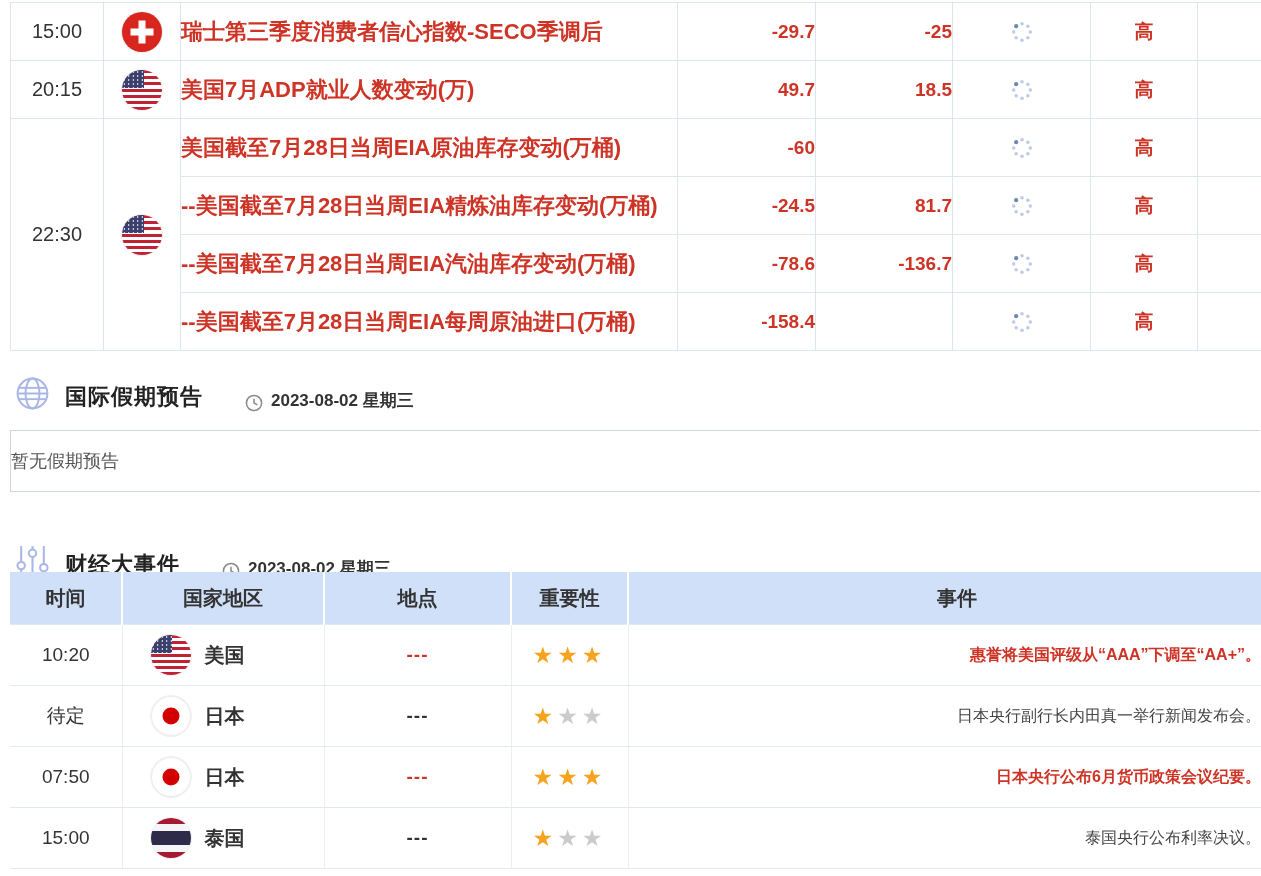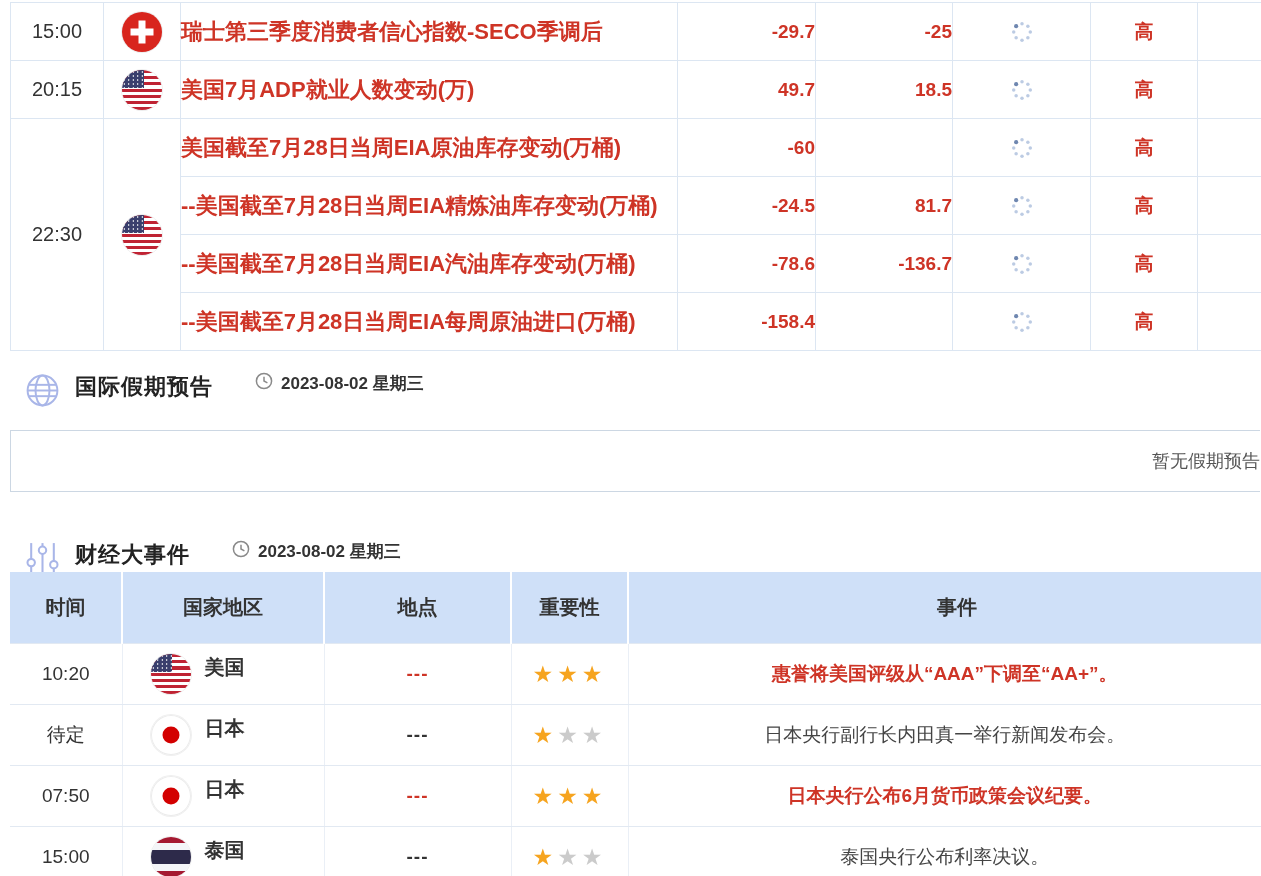--- a/index.html
+++ b/index.html
@@ -58,61 +58,61 @@
   .flag-japan::before{
     content:"";position:absolute;left:50%;top:50%;transform:translate(-50%,-50%);
     width:17px;height:17px;border-radius:50%;background:#d30000;
   }
   .flag-thailand{
     background:linear-gradient(to bottom,
       #a51931 0 16%,#f4f5f8 16% 32%,#2d2a4a 32% 68%,#f4f5f8 68% 84%,#a51931 84% 100%);
   }
 
   
-  .sec-header{position:absolute;left:24px;height:40px;display:flex;align-items:flex-start;}
+  .sec-header{position:absolute;left:14px;height:40px;display:flex;align-items:flex-end;}
   .sec-header.holiday{top:372px;}
   .sec-header.events{top:514px;margin-top:26px;}
   .sec-icon{width:37px;height:37px;flex:none;}
   .sec-title{font-size:22px;font-weight:bold;color:#222;margin:0 0 0 14px;letter-spacing:1px;}
   .sec-clock{width:18px;height:18px;margin-left:42px;flex:none;}
   .sec-date{margin-left:8px;font-size:17px;font-weight:bold;color:#333;}
 
   
   .holiday-box{
     position:absolute;left:10px;top:430px;width:1249px;height:60px;
     border:1px solid #ccd7e3;border-right:none;
-    display:flex;align-items:center;justify-content:flex-end;
+    display:flex;align-items:center;justify-content:flex-start;
     font-size:18px;color:#555;background:#fff;
   }
 
   
   .ev-table{
     position:absolute;left:10px;top:572px;width:1251px;
     border-collapse:collapse;table-layout:fixed;
   }
   .ev-table th{
-    height:71px;background:#cfe0f8;font-size:20px;color:#333;
+    height:52px;background:#cfe0f8;font-size:20px;color:#333;
     border-right:2px solid #fff;padding:0;font-weight:bold;
   }
   .ev-table th:last-child{border-right:none;padding-left:24px;}
   .ev-table td{
     height:60px;padding:0;vertical-align:middle;background:#fff;
     border-top:1px solid #e2e9f2;border-bottom:1px solid #e2e9f2;
     border-right:1px solid #eaeff6;
   }
   .ev-table td:last-child{border-right:none;}
   .ev-time{font-size:19px;color:#333;text-align:center;}
-  .ev-country-wrap{display:flex;padding-left:28px;}
+  .ev-country-wrap{display:flex;align-items:center;padding-left:28px;}
   .ev-country-name{font-size:20px;font-weight:bold;color:#333;margin-left:14px;}
   .ev-loc{text-align:center;font-size:19px;font-weight:bold;color:#333;letter-spacing:1px;}
   .ev-loc.hl{color:#ce3426;}
   .ev-stars{text-align:center;font-size:23px;letter-spacing:4px;}
   .star-filled{color:#f6a41f;}
   .star-empty{color:#cbcbcb;}
-  .ev-event{font-size:19px;color:#444;text-align:center;padding-left:20px;}
+  .ev-event{font-size:16px;color:#444;text-align:right;padding-left:20px;}
   .ev-event.hl{color:#ce3426;font-weight:bold;cursor:pointer;}
 </style>
 </head>
 <body>
 
 <div class="page">
 
   <table class="cal-table">
     <colgroup>
       <col style="width:93px">

